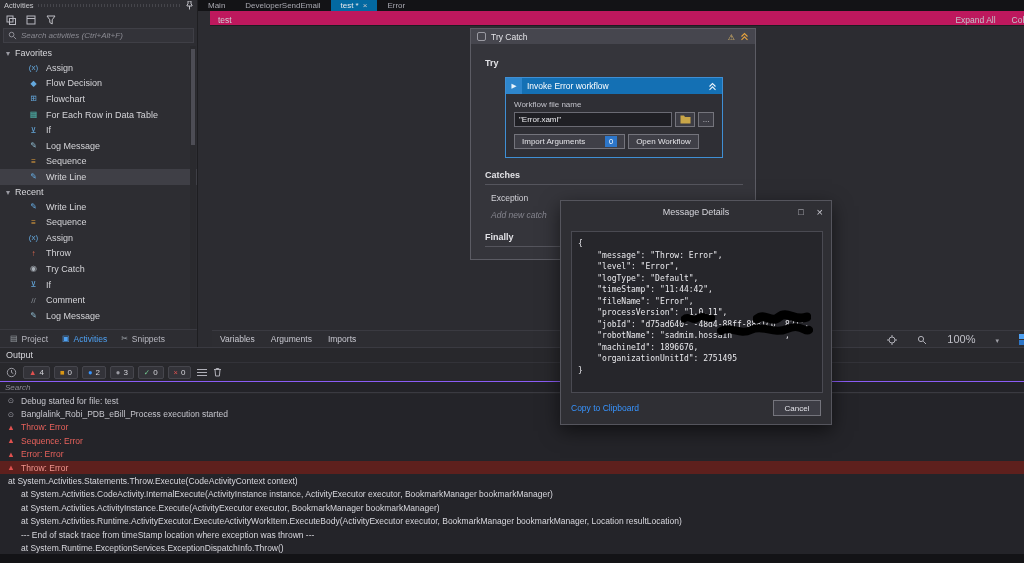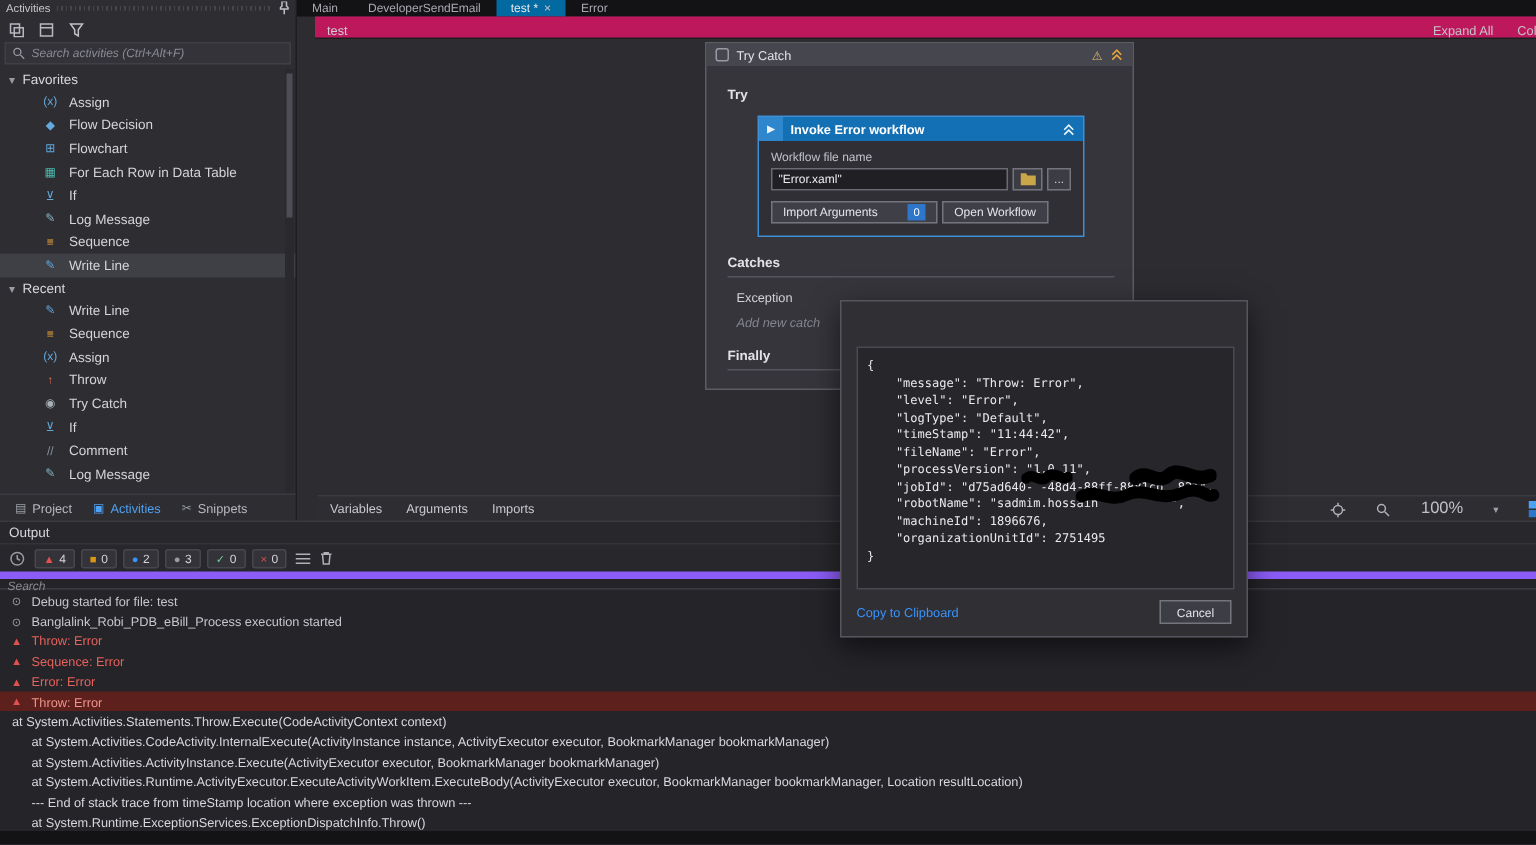--- a/index.html
+++ b/index.html
@@ -44,21 +44,21 @@
   #canvas{position:absolute;left:198px;top:26px;width:826px;height:304px;background:#2c2c31}
   .trycatch{position:absolute;left:272px;top:2px;width:286px;background:#35353b;border:1px solid #5c5c64}
   .tc-header{display:flex;align-items:center;height:15px;background:#46464e;padding:0 6px;gap:5px;font-size:8.5px;color:#e4e4e8}
   .tc-hicon{width:9px;height:9px;border:1px solid #9a9aa2;border-radius:2px;flex:none}
   .tc-spacer{flex:1}
   .warn-glyph::before{content:"⚠";color:#e8c06a;font-size:8px}
   .tc-body{padding:2px 0 12px}
   .sec-label{font-weight:bold;font-size:9px;color:#e2e2e6;margin:12px 12px 0 14px}
   .sec-label.rule{border-bottom:1px solid #55555d;padding-bottom:4px}
   .invoke{margin:9px 0 2px 34px;width:218px;border:1px solid #3f8fd4;background:#2f2f35}
-  .inv-header{display:flex;align-items:center;height:16px;background:#1470b4;color:#fff;font-size:8.5px;font-weight:bold;gap:5px;padding-right:5px}
+  .inv-header{display:flex;align-items:center;height:16px;background:#1470b4;color:#fff;font-size:8.5px;font-weight:normal;gap:5px;padding-right:5px}
   .inv-play{width:16px;height:16px;background:#2e86cc;display:flex;align-items:center;justify-content:center;flex:none}
   .inv-play::before{content:"▶";font-size:6.5px;color:#eaf4fc}
   .inv-title{flex:1;white-space:nowrap}
   .inv-body{padding:6px 8px 8px}
   .inv-label{font-size:8px;color:#c2c2ca;margin-bottom:3px}
   .inv-row{display:flex;align-items:center;gap:3px}
   .inv-input{width:160px;height:15px;background:#1f1f24;border:1px solid #6a6a73;color:#ececf0;font-size:8px;display:flex;align-items:center;padding:0 4px;white-space:nowrap;overflow:hidden}
   .inv-sq{height:15px;background:#3c3c44;border:1px solid #74747c;color:#d8d8de;font-size:8px;display:inline-flex;align-items:center;justify-content:center}
   .inv-sq.folder{width:20px}
   .inv-sq.dots{width:16px}
@@ -75,21 +75,21 @@
   .pt-right{margin-left:auto;display:flex;align-items:flex-end;gap:20px;color:#c0c0c8;font-size:11px}
   .zoom-caret::before{content:"▾";font-size:7px;color:#a0a0a8}
 
   
   #output{position:absolute;left:0;top:347px;width:1024px;height:216px;background:#28282c;border-top:1px solid #3a3a41}
   .out-title{height:14px;display:flex;align-items:center;padding:0 6px;font-size:9px;color:#d6d6dc}
   .out-toolbar{height:19px;display:flex;align-items:center;padding:0 6px;gap:6px;border-top:1px solid #333339}
   .chips{display:flex;align-items:center;gap:4px}
   .chip{display:inline-flex;align-items:center;gap:3px;height:13px;padding:0 5px;background:#333339;border:1px solid #46464d;border-radius:2px;font-size:8px;color:#d4d4da}
   .chip-icon{font-size:7.5px}
-  .out-search{height:12px;background:#232328;border-top:5px solid #8b5cf6;border-bottom:1px solid #3a3a41;display:flex;align-items:flex-start;padding:0 5px;font-size:8px;color:#8a8a92;font-style:italic}
+  .out-search{height:12px;background:#232328;border-top:1px solid #8b5cf6;border-bottom:1px solid #3a3a41;display:flex;align-items:flex-end;padding:0 5px;font-size:8px;color:#8a8a92;font-style:italic}
   .out-logs{position:absolute;left:0;top:46px;right:0;bottom:9px;background:#242429;overflow:hidden}
   .logrow{display:flex;align-items:center;height:13.4px;padding-left:6px;gap:5px;font-size:8.5px;color:#c6c6cd;white-space:nowrap;overflow:hidden}
   .logrow.error{color:#e8625c}
   .logrow.selected{background:#5e201d;color:#f0948d}
   .logrow.stack{color:#d8d8de}
   .logrow.shallow{padding-left:8px}
   .logrow.deep{padding-left:21px}
   .logicon{width:10px;flex:none;text-align:center;font-size:7.5px}
   .bottom-strip{position:absolute;left:0;bottom:0;width:100%;height:9px;background:#131316}
 
@@ -465,20 +465,27 @@
         </div>
         <div class="logrow stack deep">
 
           <span>at System.Runtime.ExceptionServices.ExceptionDispatchInfo.Throw()</span>
         </div>
       </div>
     <div class="bottom-strip"></div>
   </section>
 
   <div id="dialog">
+    <div class="dlg-title">
+      <span>Message Details</span>
+      <span class="dlg-btns">
+        <span class="dlg-max"></span>
+        <span class="dlg-close"></span>
+      </span>
+    </div>
     <div class="dlg-body">{
     "message": "Throw: Error",
     "level": "Error",
     "logType": "Default",
     "timeStamp": "11:44:42",
     "fileName": "Error",
     "processVersion": "1.0.11",
     "jobId": "d75ad640- -48d4-88ff-8881cb  821",
     "robotName": "sadmim.hossain          ",
     "machineId": 1896676,

